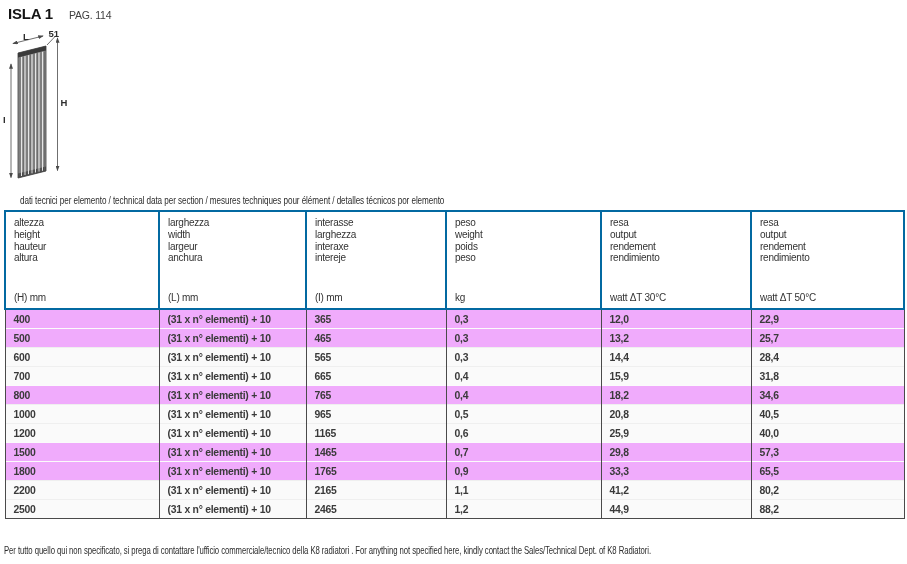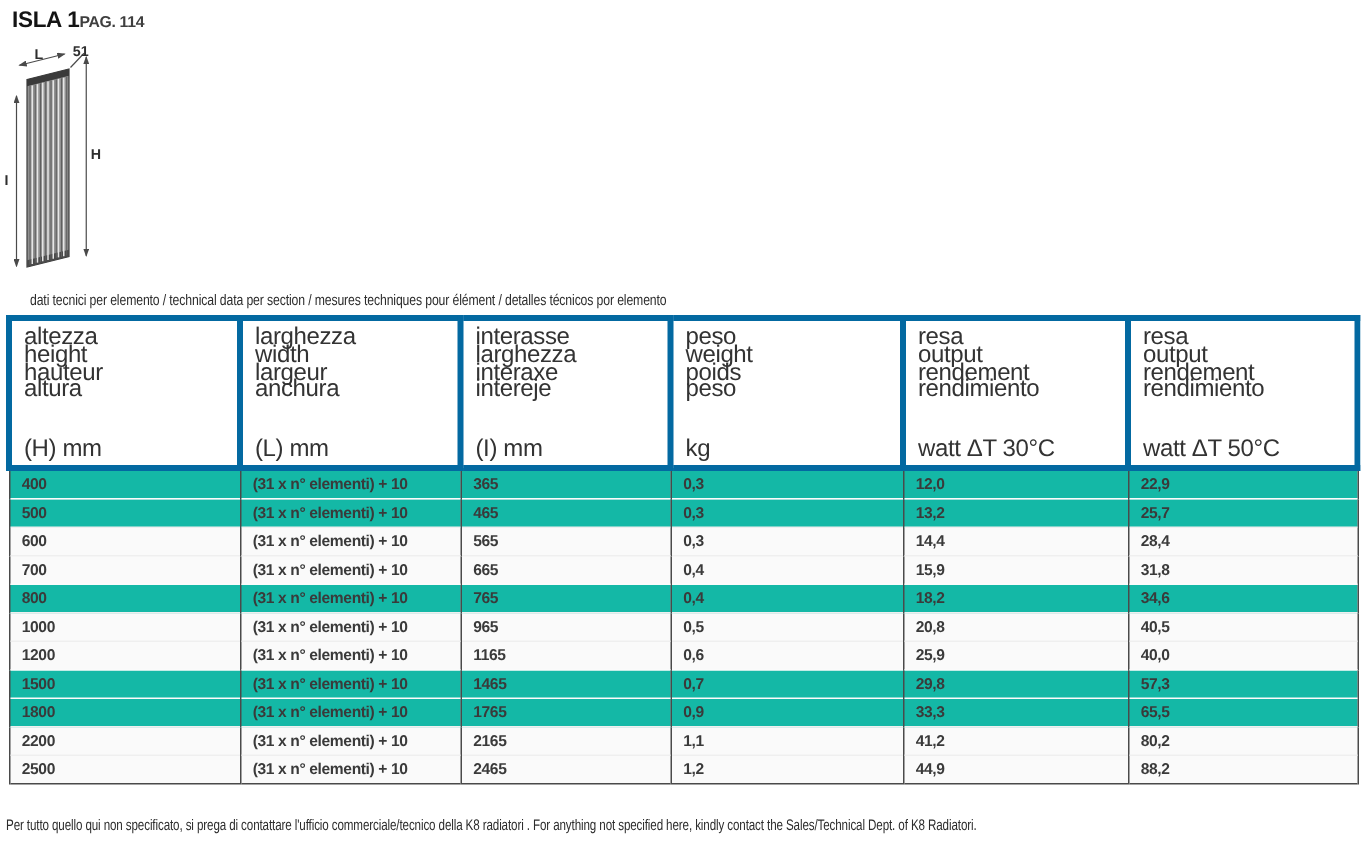--- a/index.html
+++ b/index.html
@@ -1,52 +1,52 @@
 <!DOCTYPE html>
 <html><head>
 <meta charset="utf-8">
 <style>
   html,body{margin:0;padding:0;}
   body{
     width:907px;height:564px;position:relative;overflow:hidden;
     background:#ffffff;color:#303030;
     font-family:"Liberation Sans","DejaVu Sans",sans-serif;
   }
-  .title-row{position:absolute;top:5px;left:8px;display:flex;align-items:baseline;}
+  .title-row{position:absolute;top:5px;left:8px;display:flex;align-items:baseline;gap:16px;}
   .title-row h1{margin:0;font-size:15px;font-weight:700;letter-spacing:-0.2px;color:#141414;}
-  .page-ref{font-size:10.5px;color:#3f3f3f;letter-spacing:-0.2px;font-weight:bold;}
+  .page-ref{font-size:10.5px;color:#3f3f3f;letter-spacing:-0.2px;}
 
   .diagram{position:absolute;top:30px;left:2px;width:100px;height:158px;}
   .diagram text{font-size:9.5px;font-weight:600;fill:#2e2e2e;}
 
   .caption{position:absolute;top:190px;left:20px;white-space:nowrap;}
   .caption span{display:inline-block;transform:scaleX(0.80);transform-origin:0 50%;
     font-size:10.2px;letter-spacing:-0.1px;color:#2c2c2c;}
 
   table.tech{
     position:absolute;top:210px;left:4px;width:899px;
     border-collapse:collapse;table-layout:fixed;
     border:1px solid #4a4a4a;
   }
   table.tech th{
-    border:4px solid #0369a1;
+    border:2px solid #0369a1;
     vertical-align:top;text-align:left;
     padding:5px 2px 4px 8px;height:84px;
-    font-weight:400;font-size:16px;letter-spacing:-0.25px;color:#333;
+    font-weight:400;font-size:10px;letter-spacing:-0.25px;color:#333;
   }
   th .langs div{line-height:11.8px;}
   th .unit{margin-top:28px;line-height:12px;}
   table.tech td{
     border-left:1px solid #4a4a4a;border-right:1px solid #4a4a4a;
     height:18px;padding:0 0 0 8px;vertical-align:middle;
     font-weight:700;font-size:10.4px;letter-spacing:-0.25px;color:#3a3a3a;
     background:#fafafa;white-space:nowrap;
   }
   tbody tr + tr td{border-top:1px solid #efefef;}
-  tbody tr.shaded td{background:#14b8a6;border-top-color:#fbfbfb;}
+  tbody tr.shaded td{background:#f0abfc;border-top-color:#fbfbfb;}
   thead tr th{border-bottom:1px solid #4a4a4a;}
 
   .footer-note{position:absolute;top:540px;left:4px;white-space:nowrap;}
   .footer-note span{display:inline-block;transform:scaleX(0.76);transform-origin:0 50%;
     font-size:10.2px;letter-spacing:-0.1px;color:#2c2c2c;}
 </style>
 </head>
 <body>
 
 <div class="title-row">

